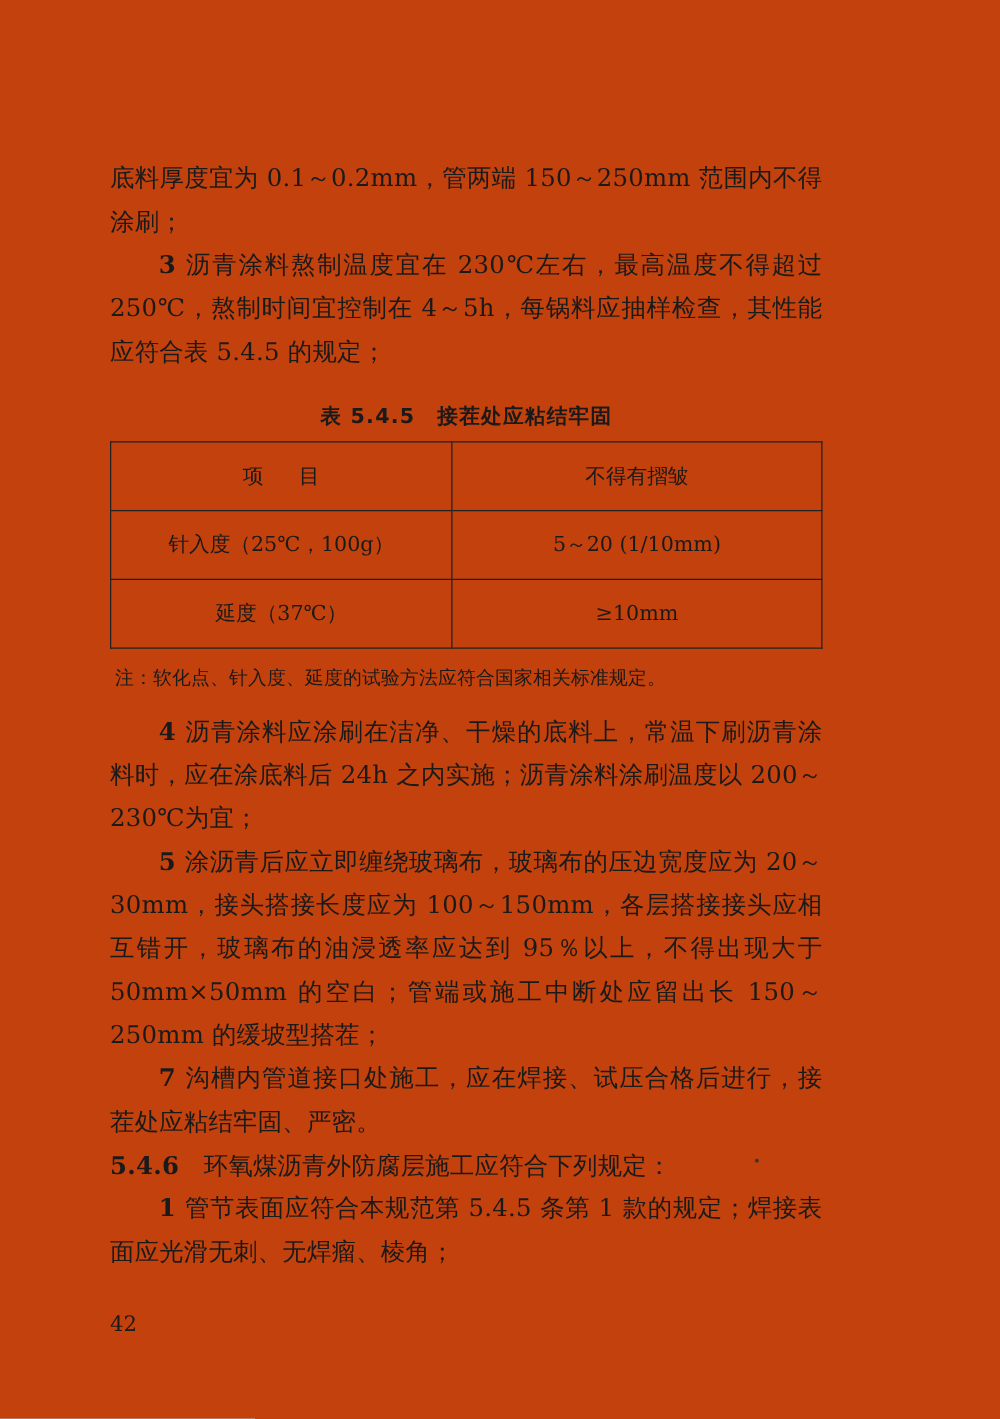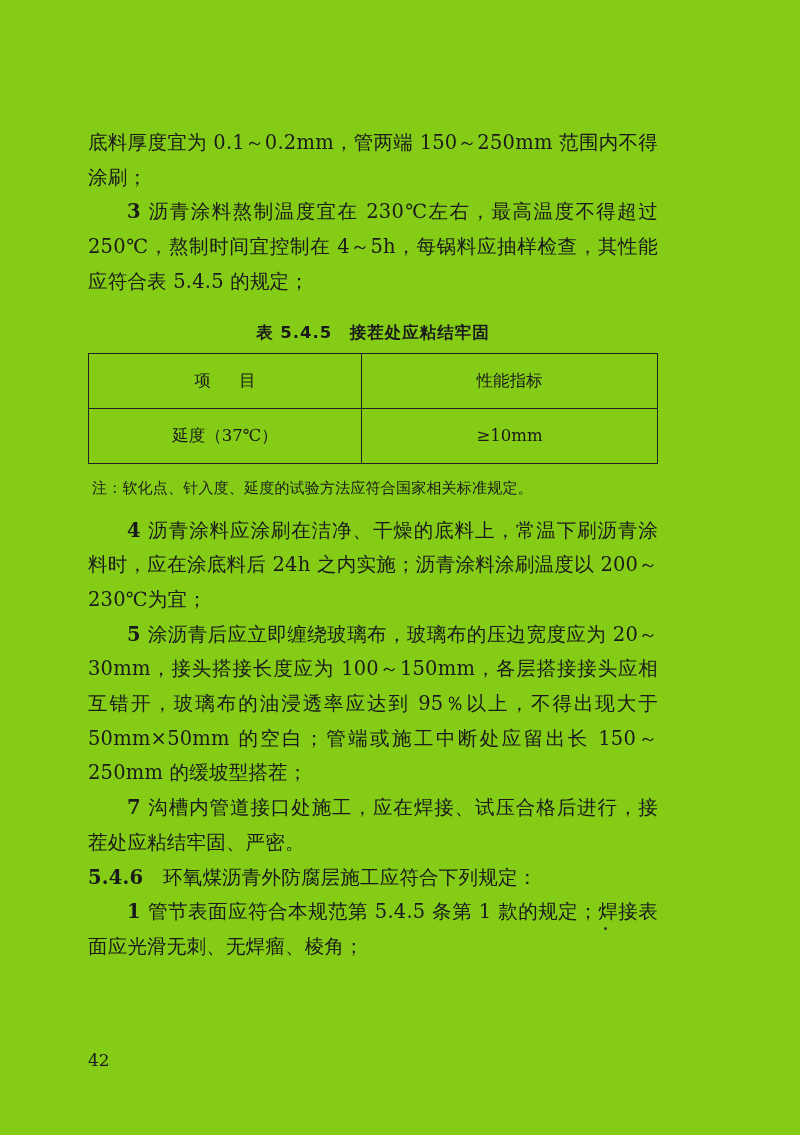--- a/index.html
+++ b/index.html
@@ -4,21 +4,21 @@
 <style>
   html, body {
     margin: 0;
     padding: 0;
     background: #c8c8c4;
   }
   .page {
     position: relative;
     width: 800px;
     height: 1135px;
-    background: #84cc16;
+    background: #c2410c;
     margin: 0 auto;
     overflow: hidden;
     font-family: "DejaVu Serif", "Liberation Serif", serif;
     color: #1a1a1a;
   }
   .content {
     position: absolute;
     left: 88px;
     top: 126px;
     width: 570px;
@@ -109,21 +109,25 @@
     <div class="tbl-title">表 5.4.5　接茬处应粘结牢固</div>
 
     <table class="perf">
       <colgroup>
           <col style="width:48%">
           <col style="width:52%">
         </colgroup>
       <tbody>
         <tr>
           <td class="hdr">项　目</td>
-          <td>性能指标</td>
+          <td>不得有摺皱</td>
+        </tr>
+        <tr>
+          <td>针入度（25℃，100g）</td>
+          <td>5～20 (1/10mm)</td>
         </tr>
         <tr>
           <td>延度（37℃）</td>
           <td>≥10mm</td>
         </tr>
       </tbody>
     </table>
 
     <p class="note">注：软化点、针入度、延度的试验方法应符合国家相关标准规定。</p>
 

